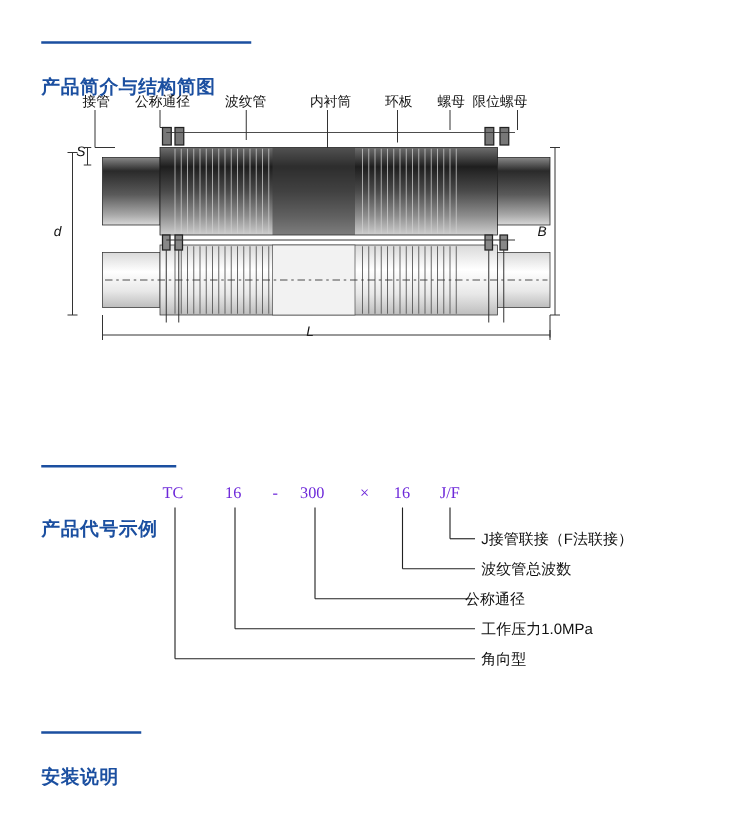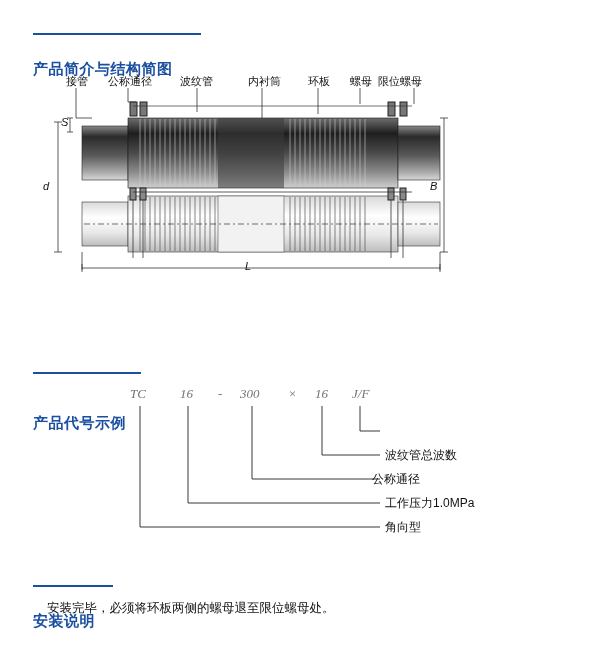--- a/index.html
+++ b/index.html
@@ -52,23 +52,22 @@
     position: absolute;
     left: 40px;
     top: 372px;
     width: 520px;
     height: 160px;
   }
   .code-token {
     position: absolute;
     font-size: 13px;
     font-family: "Liberation Serif", serif;
-    color: #737373;
+    color: #6d28d9;
     white-space: nowrap;
-    font-style: italic;
   }
   .code-desc {
     position: absolute;
     font-size: 12px;
     color: #111;
     white-space: nowrap;
   }
   
   #install-notes {
     position: absolute;
@@ -304,24 +303,24 @@
       <line x1="212" y1="107" x2="340" y2="107"></line>
 
       <line x1="148" y1="34" x2="148" y2="131"></line>
       <line x1="148" y1="131" x2="340" y2="131"></line>
 
       <line x1="100" y1="34" x2="100" y2="155"></line>
       <line x1="100" y1="155" x2="340" y2="155"></line>
     </g>
   </svg>
 
+  <div class="code-desc" style="left:345px; top:51px;">J接管联接（F法联接）</div>
   <div class="code-desc" style="left:345px; top:75px;">波纹管总波数</div>
   <div class="code-desc" style="left:332px; top:99px;">公称通径</div>
   <div class="code-desc" style="left:345px; top:123px;">工作压力1.0MPa</div>
   <div class="code-desc" style="left:345px; top:147px;">角向型</div>
 </div>
 
 <div class="section-title" style="left:33px; top:564px;">安装说明</div>
 <div class="title-underline" style="left:33px; top:585px; width:80px;"></div>
 
 <div id="install-notes">
-  <div class="note-line">安装完毕，必须将环板两侧的螺母退至限位螺母处。</div>
 </div>
 
 </body></html>

